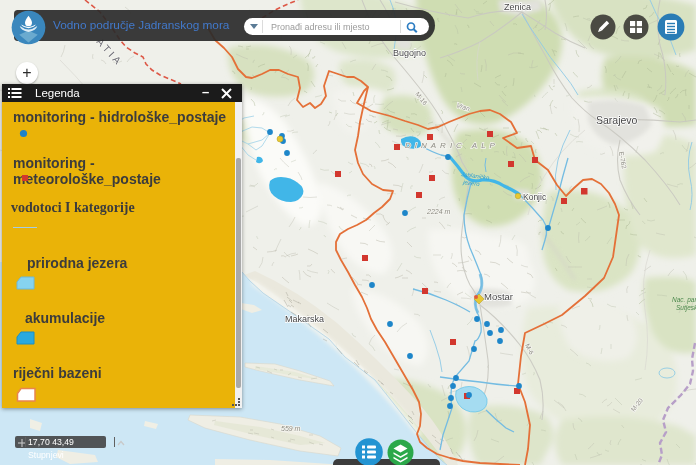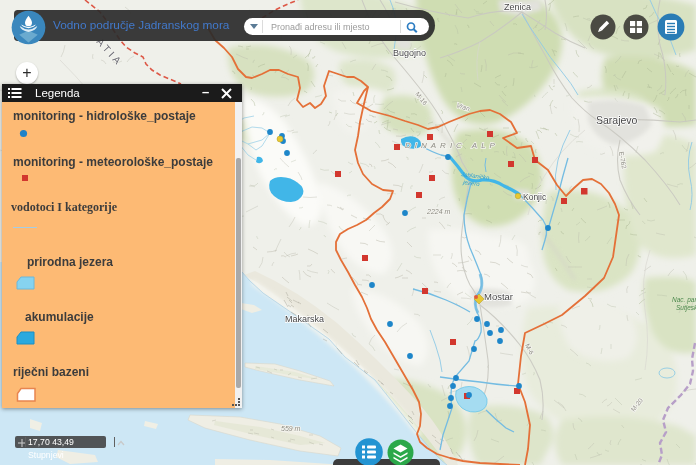--- a/index.html
+++ b/index.html
@@ -320,21 +320,21 @@
       </svg>
     <span class="abs" style="left:33px;top:0;height:18px;line-height:18px;font-size:11.5px;color:#ffffff;">Legenda</span>
     <span class="abs" style="left:200px;top:0;height:18px;line-height:16px;font-size:13px;color:#ffffff;font-weight:bold;">–</span>
     <svg class="abs" style="left:219px;top:4px;" width="11" height="11" viewBox="0 0 11 11">
         <g stroke="#ffffff" stroke-width="2">
           <line x1="1" y1="1" x2="10" y2="10"></line>
           <line x1="10" y1="1" x2="1" y2="10"></line>
         </g>
       </svg>
   </div>
-  <div class="abs" style="left:0;top:18px;width:234px;height:306px;background:#fdba74;font-size:12px;font-weight:bold;color:#3c3c3c;">
+  <div class="abs" style="left:0;top:18px;width:234px;height:306px;background:#eab308;font-size:14px;font-weight:bold;color:#3c3c3c;">
     <span class="abs" style="left:11px;top:7px;">monitoring - hidrološke_postaje</span>
     <svg class="abs" style="left:17px;top:27px;" width="9" height="9">
         <circle cx="4.5" cy="4.5" r="3.6" fill="#1e82c8"></circle>
       </svg>
     <span class="abs" style="left:11px;top:52.5px;">monitoring - meteorološke_postaje</span>
     <div class="abs" style="left:20px;top:73px;width:6px;height:6px;background:#d2372e;"></div>
     <span class="abs" style="left:9px;top:98px;font-family:Liberation Serif, serif;">vodotoci I kategorije</span>
     <div class="abs" style="left:11px;top:125px;width:24px;height:1.2px;background:#a5cde5;"></div>
     <span class="abs" style="left:11px;top:153px;padding-left:14px;">prirodna jezera</span>
     <svg class="abs" style="left:14px;top:174px;" width="20" height="16" viewBox="0 0 20 16">

